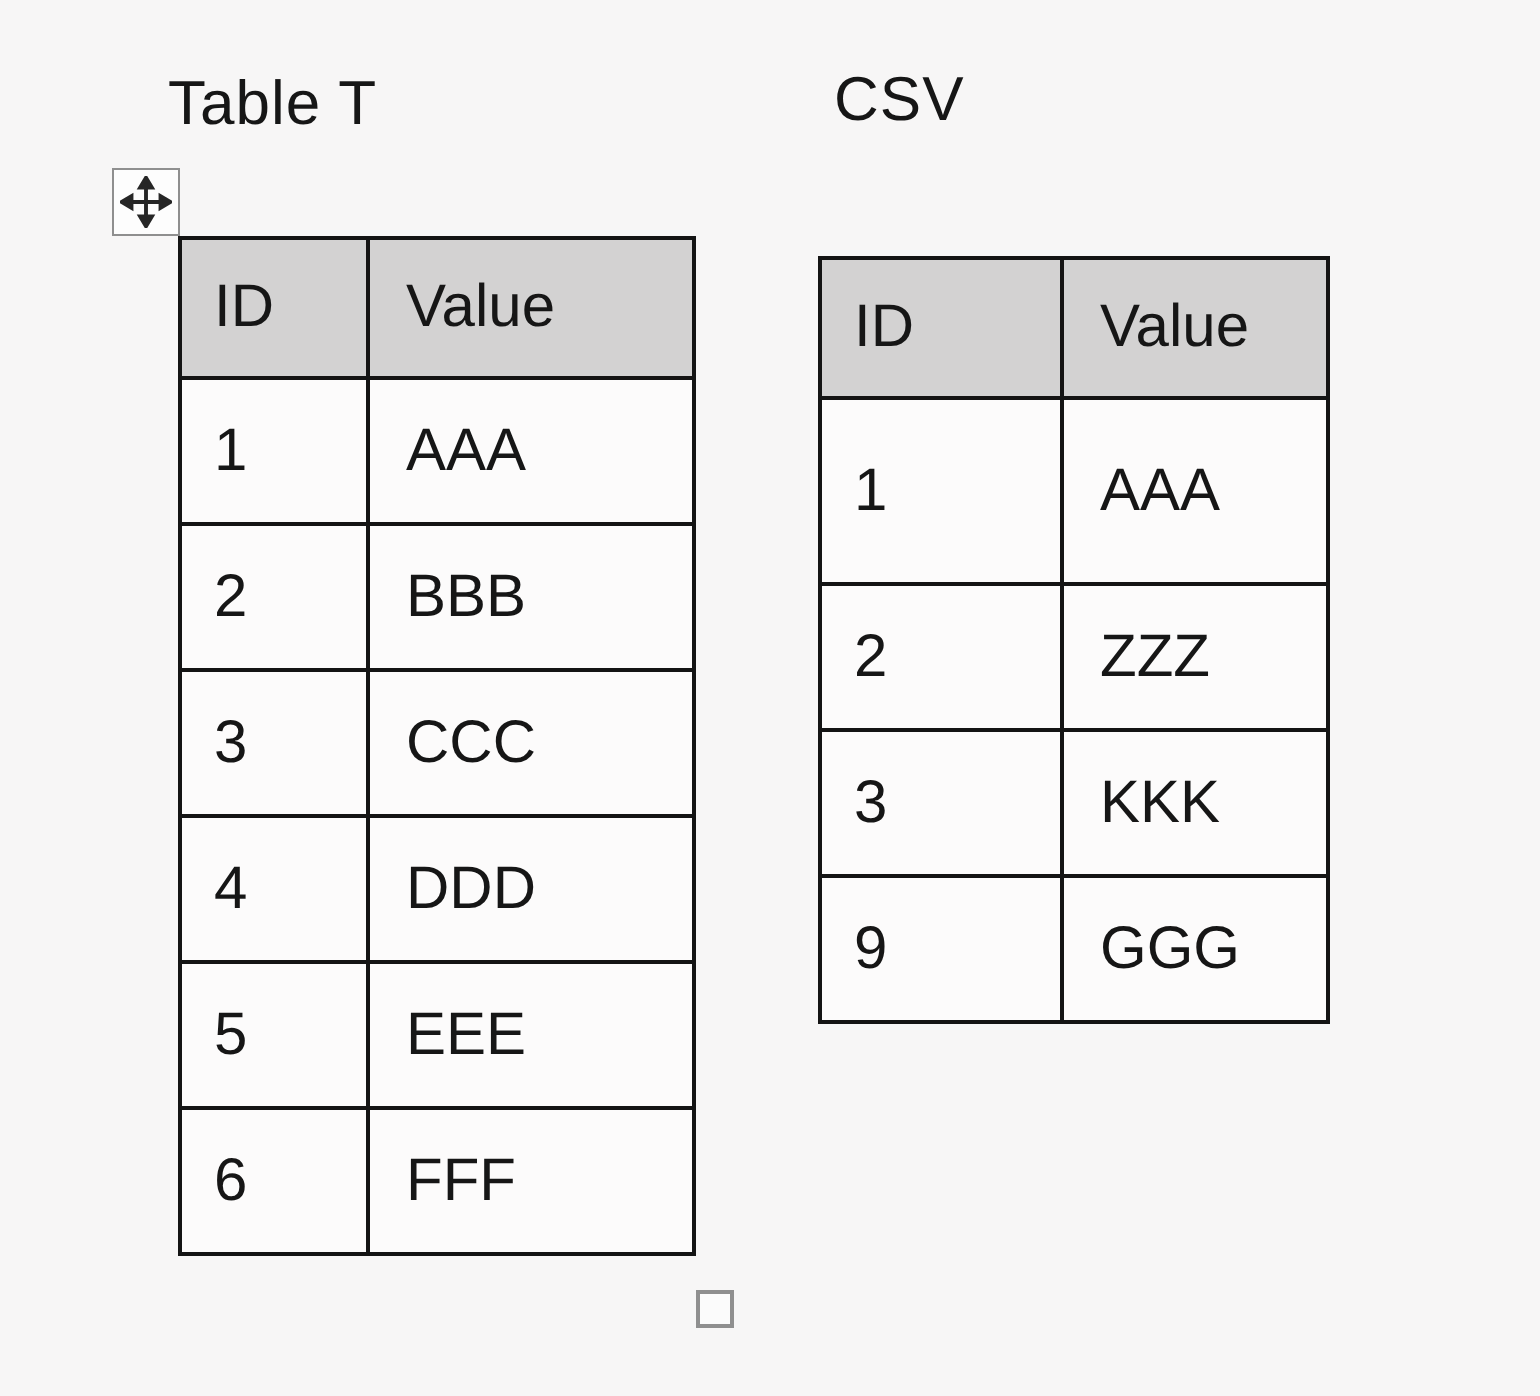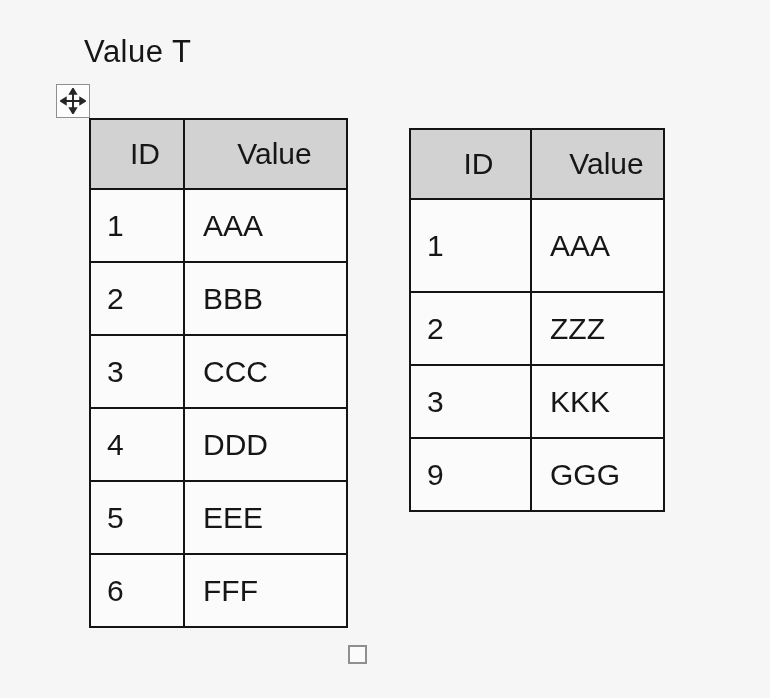--- a/index.html
+++ b/index.html
@@ -63,39 +63,38 @@
     font-weight: normal;
     text-align: left;
     vertical-align: middle;
     color: var(--text);
     white-space: nowrap;
     overflow: hidden;
   }
   table.dtable th {
     background: var(--header-bg);
     height: 70px;
-    text-align: center;
   }
   table.dtable td {
     background: var(--cell-bg);
     height: 73px;
   }
   table.dtable th:first-child, table.dtable td:first-child { padding-left: 16px; }
   table.dtable th:last-child,  table.dtable td:last-child  { padding-left: 18px; }
 
   .table-left  { left: 89px;  top: 118px; width: 257px; }
   .table-right { left: 409px; top: 128px; width: 254px; }
   .table-right tbody tr:first-child td { height: 93px; }
 </style>
 </head>
 <body>
 
 <div class="canvas">
 
-  <div class="panel-title title-left">Value T</div>
+  <div class="panel-title title-left">Table T</div>
 
   <div class="move-handle">
     <svg width="26" height="26" viewBox="0 0 24 24" aria-hidden="true">
       <g stroke="#262626" stroke-width="1.8" fill="#262626">
         <line x1="12" y1="4.5" x2="12" y2="19.5"></line>
         <line x1="4.5" y1="12" x2="19.5" y2="12"></line>
         <polygon points="12,0.8 9.3,5.3 14.7,5.3"></polygon>
         <polygon points="12,23.2 9.3,18.7 14.7,18.7"></polygon>
         <polygon points="0.8,12 5.3,9.3 5.3,14.7"></polygon>
         <polygon points="23.2,12 18.7,9.3 18.7,14.7"></polygon>
@@ -137,20 +136,21 @@
         </tr>
         <tr>
           <td>6</td>
           <td>FFF</td>
         </tr>
       </tbody>
   </table>
 
   <div class="resize-handle"></div>
 
+  <div class="panel-title title-right">CSV</div>
 
   <table class="dtable table-right">
     <colgroup>
         <col style="width:121px">
         <col style="width:133px">
       </colgroup>
     <thead>
       <tr>
         <th>ID</th>
         <th>Value</th>

